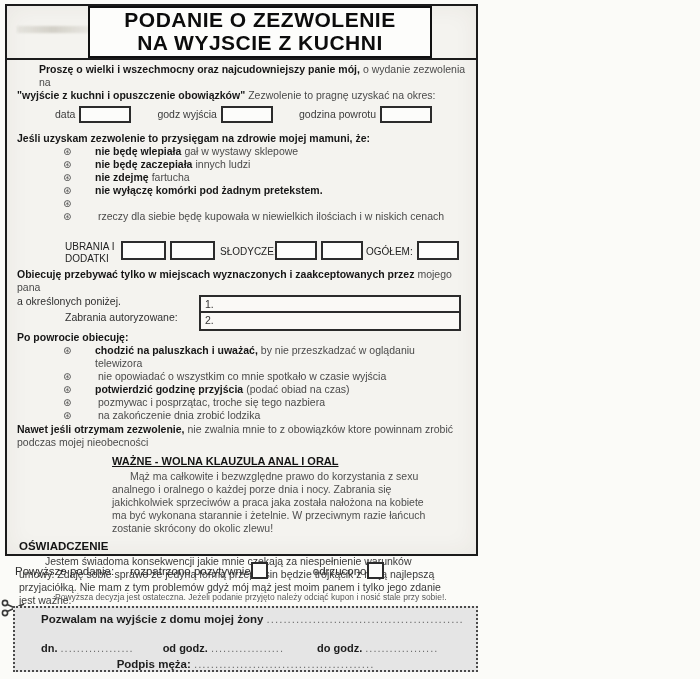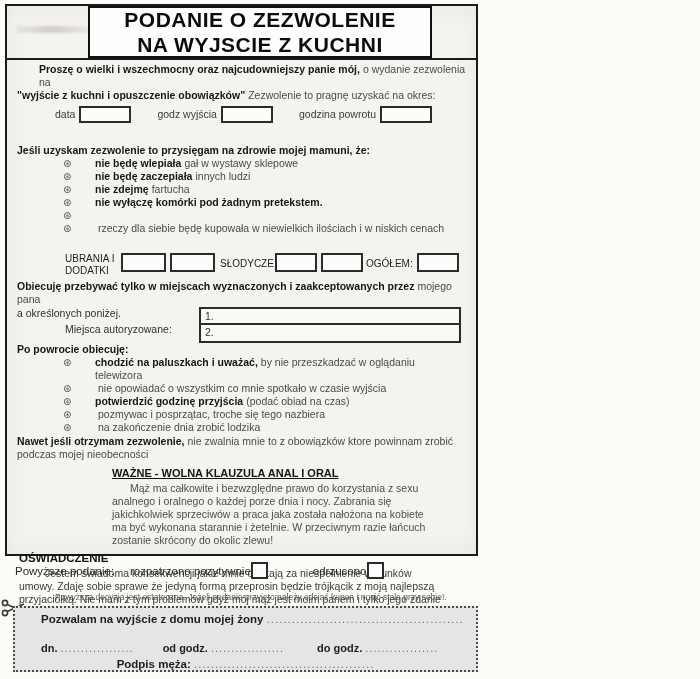--- a/index.html
+++ b/index.html
@@ -21,41 +21,41 @@
   }
   .smudge {
     position: absolute; left: 10px; top: 20px; width: 72px; height: 7px;
     background: linear-gradient(90deg, rgba(170,165,150,.18), rgba(160,155,140,.4), rgba(170,165,150,.15));
     filter: blur(1px);
   }
   .doc-header { height: 54px; border-bottom: 2px solid #1b1b1b; position: relative; }
   .title-box {
     position: absolute; left: 81px; top: 0px; width: 344px; height: 52px;
     background: #fdfdfb; border: 2px solid #101010;
-    display: flex; flex-direction: column; justify-content: space-between; text-align: center;
+    display: flex; flex-direction: column; justify-content: flex-start; text-align: center;
   }
   .title-line { font-size: 21px; font-weight: bold; line-height: 23px; letter-spacing: .5px; color: #0c0c0c; }
 
   .doc-body { padding: 3px 10px 0 10px; font-size: 10.5px; line-height: 13px; color: #333; }
   .b { font-weight: bold; color: #161616; }
   .r { color: #4a4a4a; }
   .b + .r { margin-left: 3px; }
 
   .intro p { margin: 0; }
   .intro .ind { padding-left: 22px; }
 
   .datarow { display: flex; align-items: center; height: 20px; margin: 2px 0 3px 38px; }
   .fbox {
     width: 52px; height: 17px; background: #fcfcfa;
     border: 2px solid #2b2b2b; display: inline-block;
   }
   .datarow .lbl { color: #3c3c3c; margin-right: 4px; }
   .datarow .lbl2 { margin-left: 26px; }
 
-  .oath-head { margin-top: 20px; }
+  .oath-head { margin-top: 8px; }
   .blist { list-style: none; }
   .blist li { display: flex; }
   .bullet { width: 32px; margin-left: 46px; color: #555; font-size: 10px; flex: none; font-family: "DejaVu Sans", sans-serif; }
   .btext { flex: 1; padding-right: 6px; }
 
   
   .shop { position: relative; height: 36px; margin-top: 6px; font-size: 10px; }
   .shop .h { position: absolute; top: 16px; color: #2f2f2f; }
   .shop .lab { position: absolute; color: #222; font-size: 10px; line-height: 10px; }
   .shop .sbox { position: absolute; top: 12px; height: 19px; background: #fcfcfa; border: 2px solid #2b2b2b; }
@@ -173,21 +173,21 @@
       <span class="sbox" style="left:258px; width:42px"></span>
       <span class="sbox" style="left:304px; width:42px"></span>
       <span class="lab" style="left:349px; top:18px">OGÓŁEM:</span>
       <span class="sbox" style="left:400px; width:42px"></span>
     </div>
 
     <p class="places-line1"><span class="b">Obiecuję przebywać tylko w miejscach wyznaczonych i zaakceptowanych przez</span><span class="r">mojego pana</span></p>
     <div class="places-flex">
       <div class="places-left">
         <div class="b" style="font-weight:normal;color:#2f2f2f">a określonych poniżej.</div>
-        <div class="l2">Miejsca autoryzowane:</div>
+        <div class="l2">Zabrania autoryzowane:</div>
       </div>
       <div class="ptable">
         <div class="prow">1.</div>
         <div class="prow">2.</div>
       </div>
     </div>
 
     <p><span class="b">Po powrocie obiecuję:</span></p>
     <ul class="blist">
       <li>

